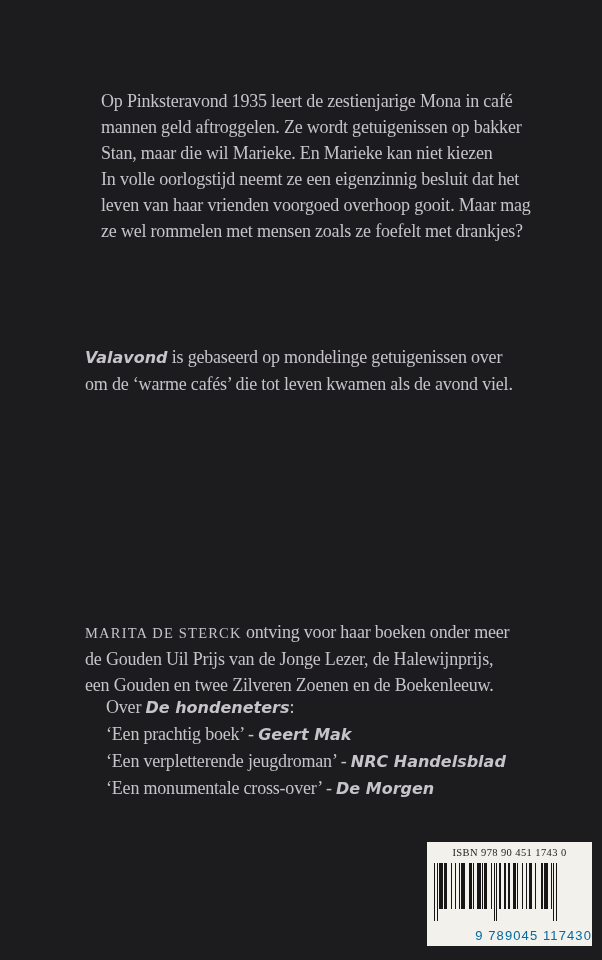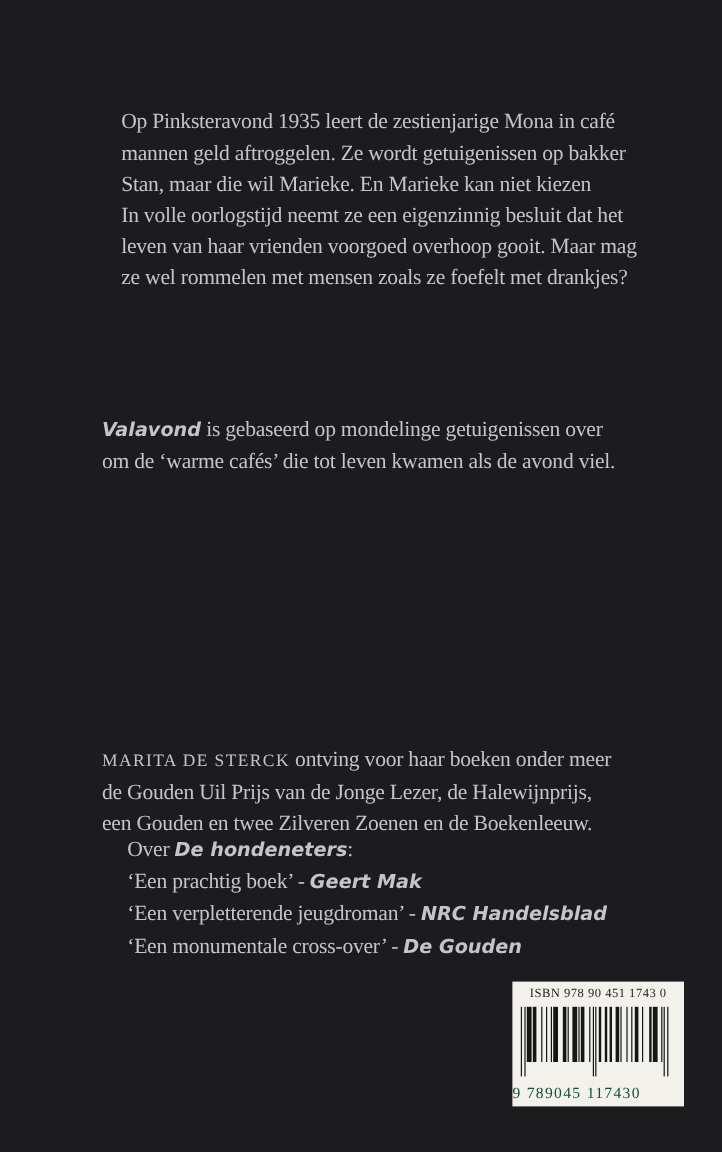--- a/index.html
+++ b/index.html
@@ -23,35 +23,35 @@
   }
   .emph{
     font-family:"DejaVu Sans",sans-serif;
     font-style:italic;font-weight:700;
     font-size:16px;letter-spacing:0;
   }
   .quote-block{color:var(--gold);}
   .author-name{font-size:14.5px;letter-spacing:1.2px;}
   
   .barcode-box{
-    position:absolute;left:427px;top:818px;width:143px;height:104px;
+    position:absolute;left:427px;top:842px;width:165px;height:104px;
     background:var(--barcode-bg);
   }
   .isbn-label{
     position:absolute;top:5px;left:0;right:0;text-align:center;
     font-family:"Liberation Serif",serif;
     font-size:10.5px;color:#1d1d1d;letter-spacing:0.4px;white-space:nowrap;
   }
   .bars{position:absolute;top:21px;left:7px;width:123px;height:58px;}
   .bar{position:absolute;top:0;height:46px;background:var(--bar-ink);}
   .bar.tall{height:58px;}
   .barcode-digits{
-    position:absolute;bottom:3px;left:0;right:0;text-align:left;
-    font-family:Liberation Serif, serif;
-    font-size:13px;color:#14532d;letter-spacing:1.1px;white-space:nowrap;
+    position:absolute;bottom:3px;left:0;right:0;text-align:right;
+    font-family:Liberation Sans, sans-serif;
+    font-size:13px;color:#0369a1;letter-spacing:1.1px;white-space:nowrap;
   }
 </style>
 </head>
 <body>
 
 <div class="cover">
 
   <div class="textblock" style="left:85px;top:88px;margin-left:16px;">
     <div>Op Pinksteravond 1935 leert de zestienjarige Mona in café</div>
     <div>mannen geld aftroggelen. Ze wordt getuigenissen op bakker</div>
@@ -81,21 +81,21 @@
     <div>
       <span>Over </span><span class="emph">De hondeneters</span><span>:</span>
     </div>
     <div>
       <span>‘Een prachtig boek’ - </span><span class="emph">Geert Mak</span>
     </div>
     <div>
       <span>‘Een verpletterende jeugdroman’ - </span><span class="emph">NRC Handelsblad</span>
     </div>
     <div>
-      <span>‘Een monumentale cross-over’ - </span><span class="emph">De Gouden</span>
+      <span>‘Een monumentale cross-over’ - </span><span class="emph">De Morgen</span>
     </div>
   </div>
 
   <div class="barcode-box">
     <div class="isbn-label">ISBN 978 90 451 1743 0</div>
     <div class="bars">
         <div class="bar tall" style="left: 0px; width: 1.29474px;"></div>
         <div class="bar tall" style="left: 2.58947px; width: 1.29474px;"></div>
         <div class="bar" style="left: 5.17895px; width: 3.88421px;"></div>
         <div class="bar" style="left: 10.3579px; width: 2.58947px;"></div>

